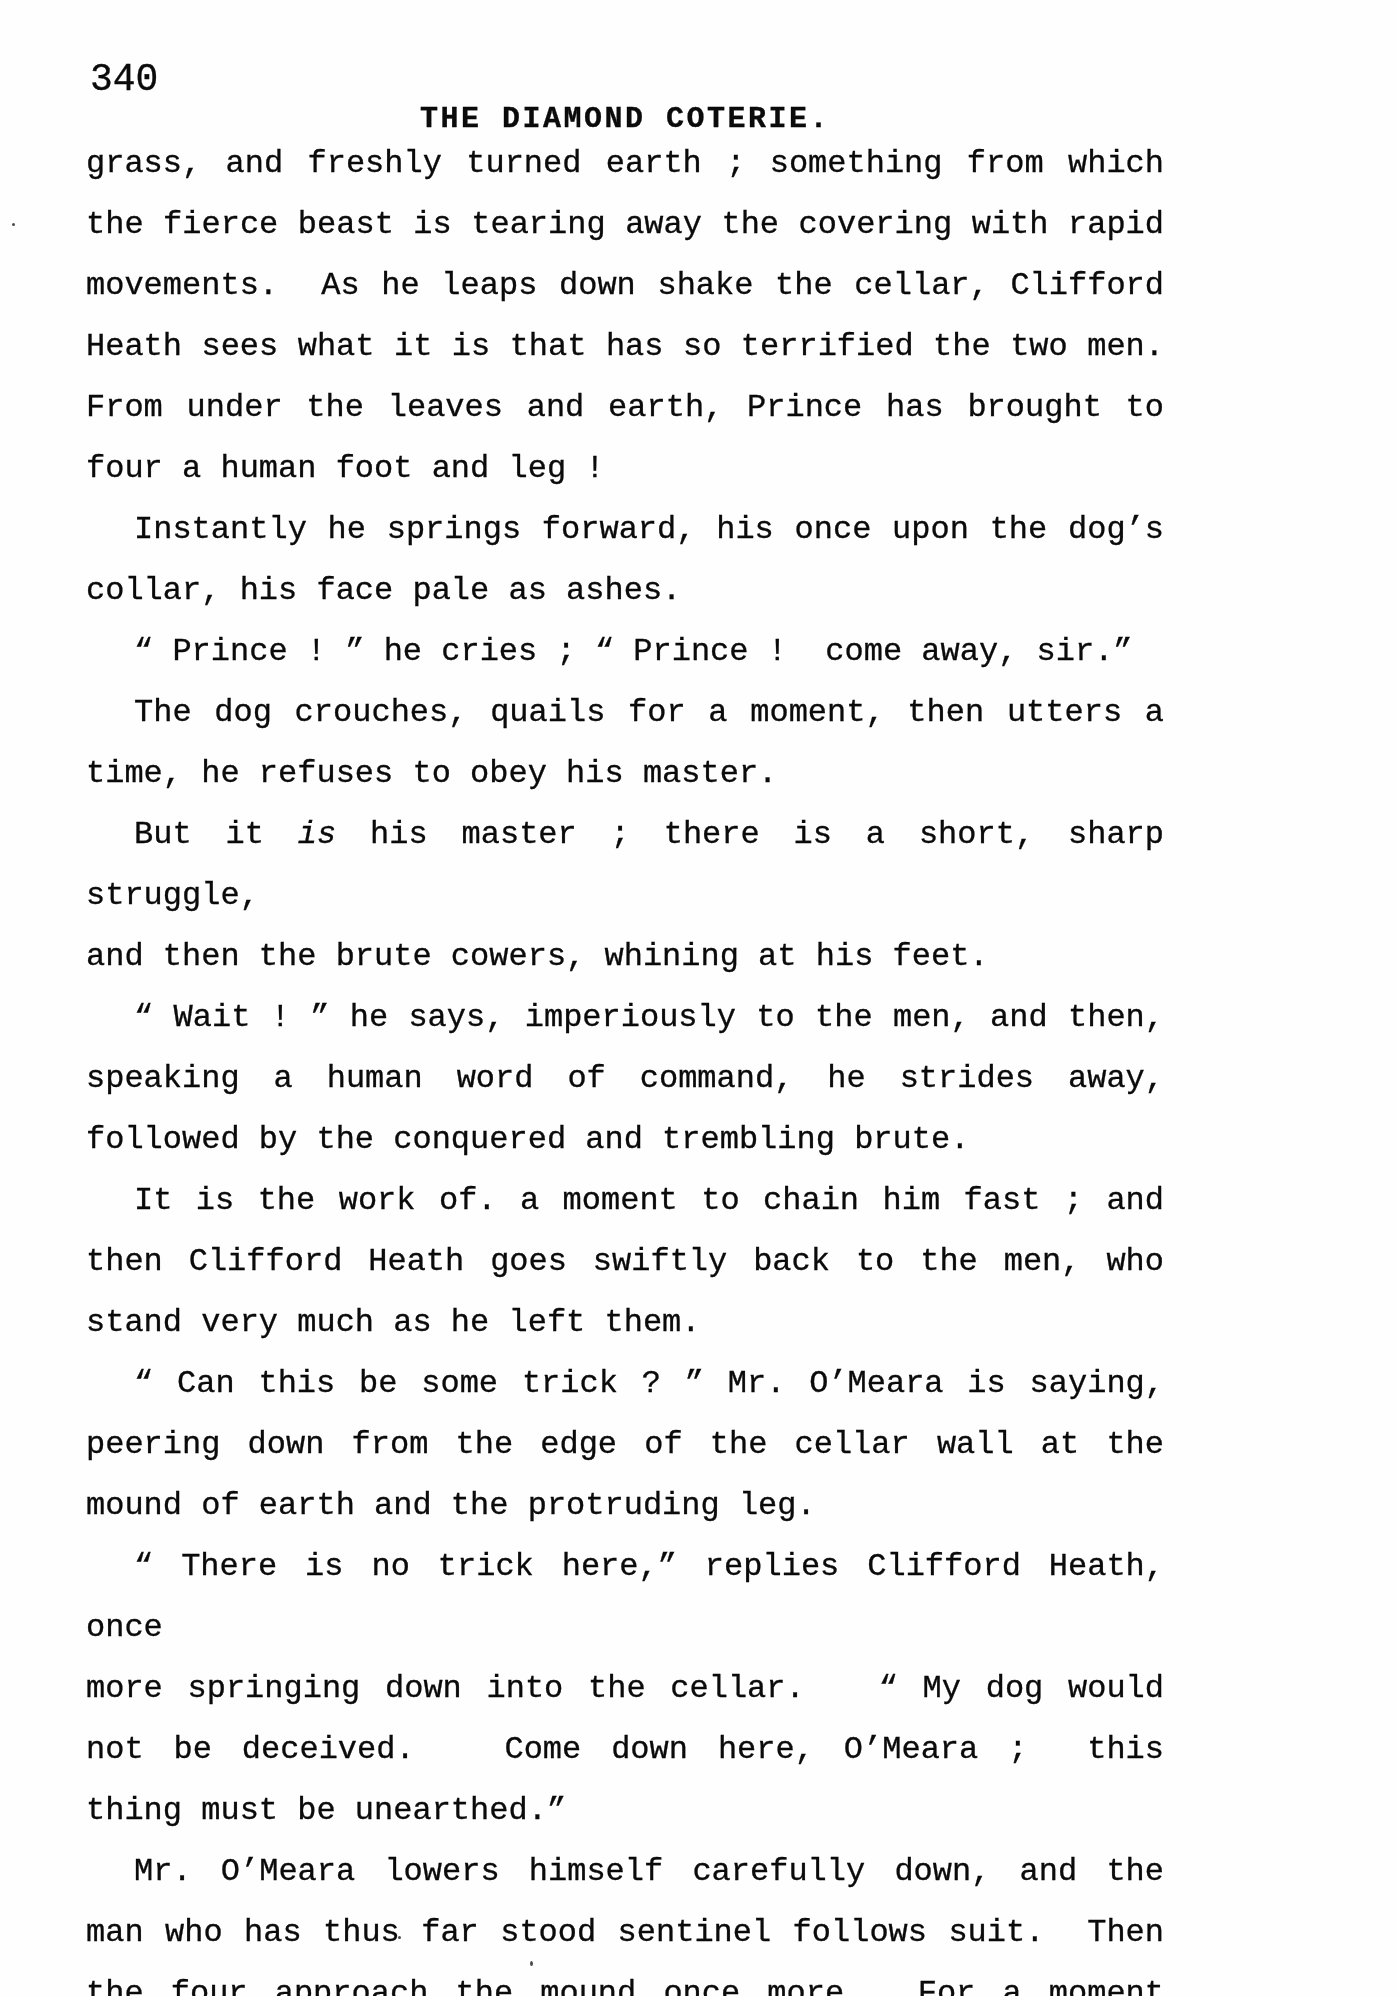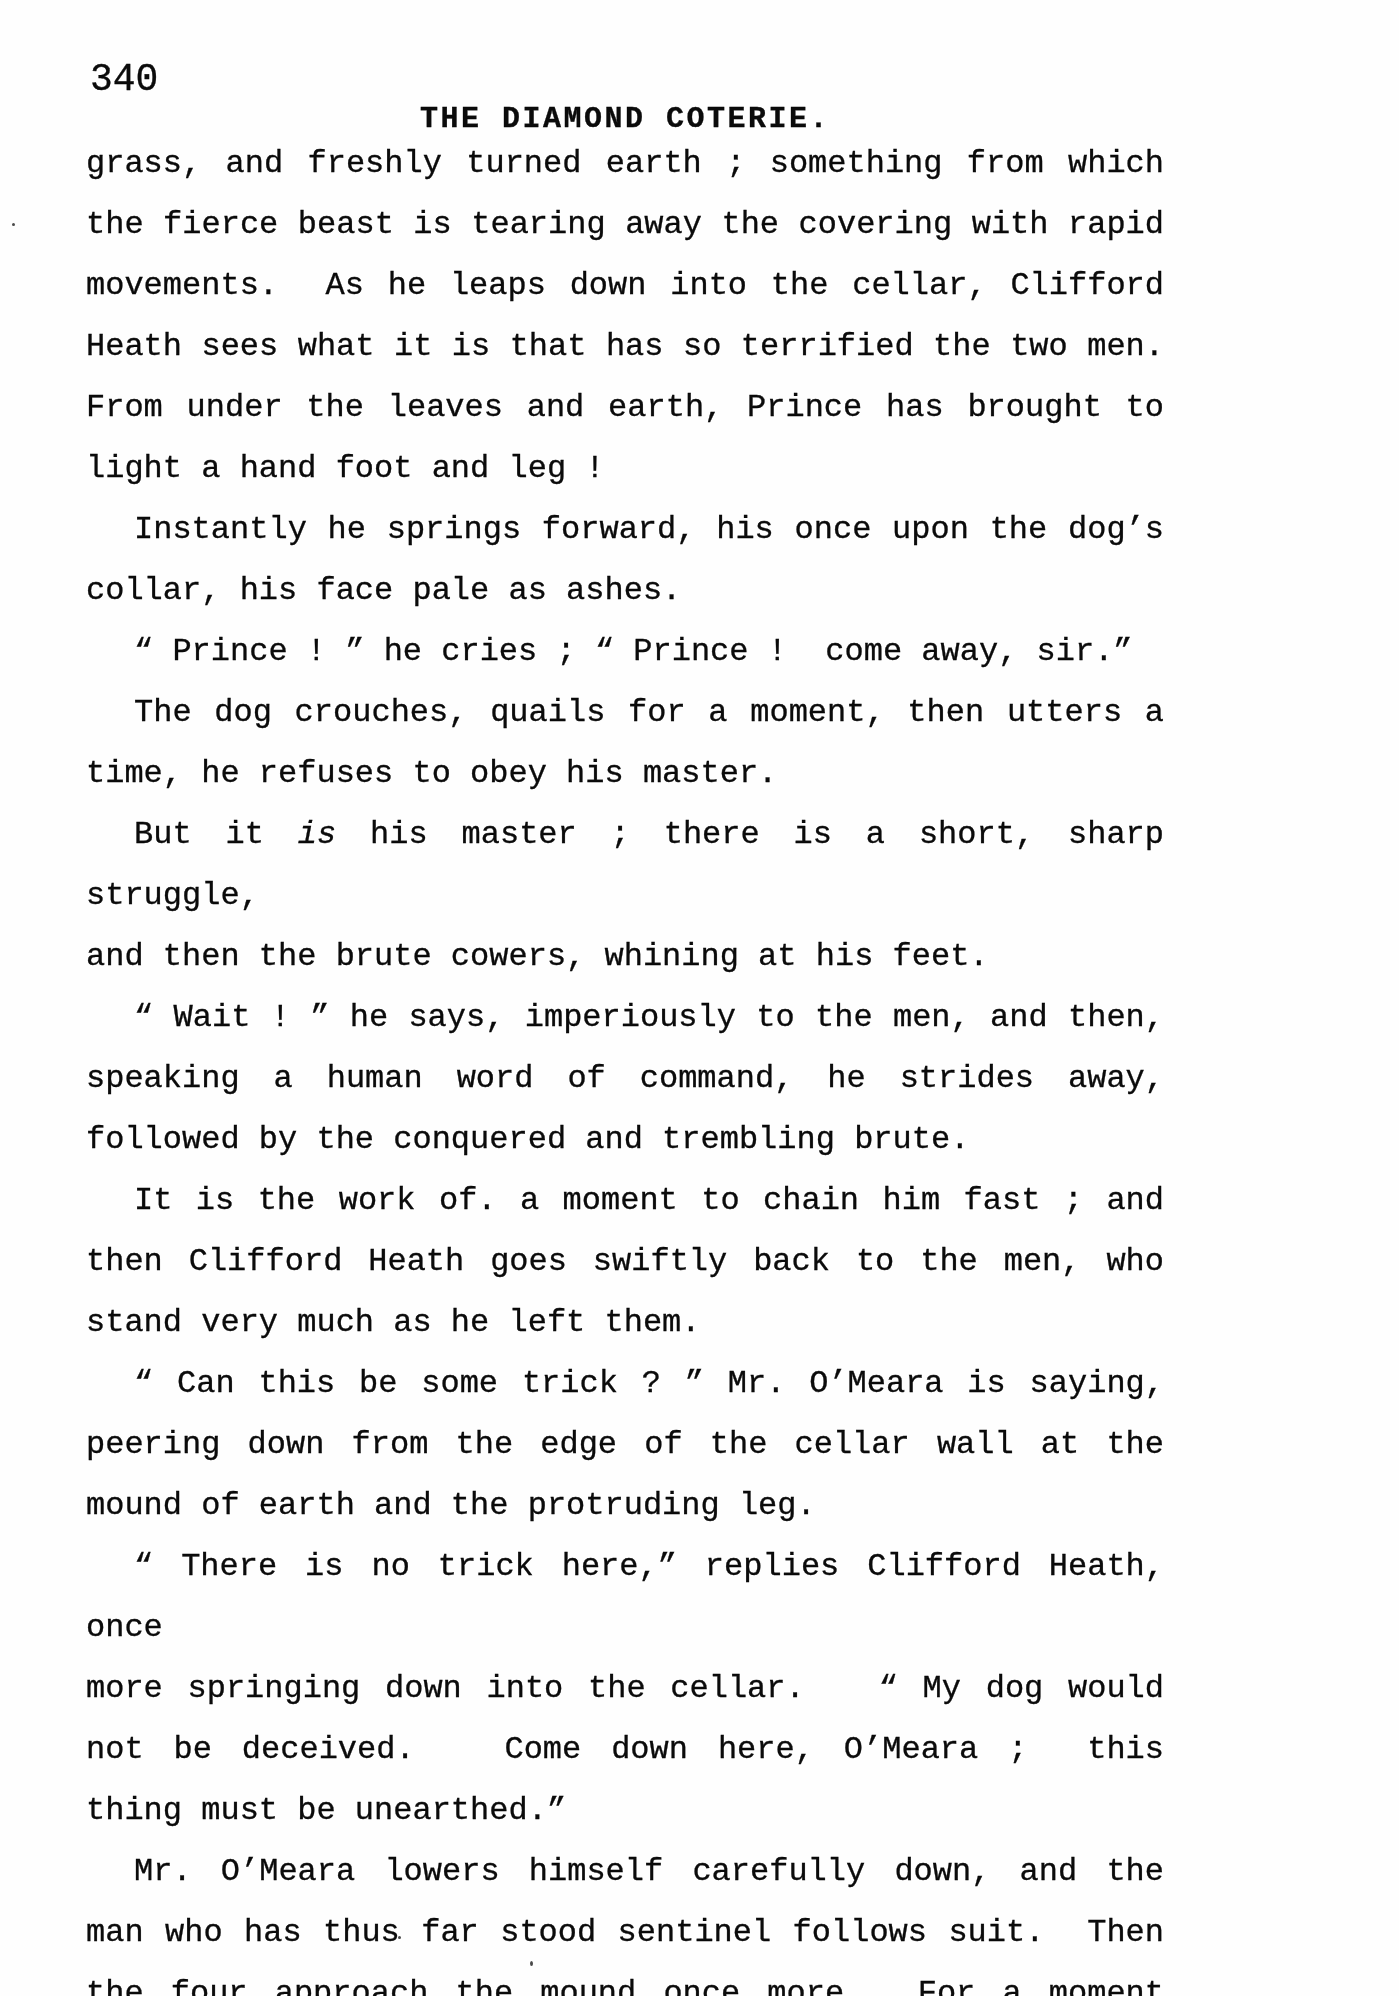--- a/index.html
+++ b/index.html
@@ -78,24 +78,24 @@
 <div class="page">
 
   <div class="page-header">
     <span class="page-number">340</span>
     <div class="running-title">THE DIAMOND COTERIE.</div>
   </div>
 
   <div class="body-text">
       <div class="line just">grass, and freshly turned earth ; something from which</div>
       <div class="line just">the fierce beast is tearing away the covering with rapid</div>
-      <div class="line just">movements.  As he leaps down into the cellar, Clifford</div>
+      <div class="line just">movements.  As he leaps down shake the cellar, Clifford</div>
       <div class="line just">Heath sees what it is that has so terrified the two men.</div>
       <div class="line just">From under the leaves and earth, Prince has brought to</div>
-      <div class="line">light a hand foot and leg !</div>
+      <div class="line">four a human foot and leg !</div>
       <div class="line indent just">Instantly he springs forward, his once upon the dog’s</div>
       <div class="line">collar, his face pale as ashes.</div>
       <div class="line indent">“ Prince ! ” he cries ; “ Prince !  come away, sir.”</div>
       <div class="line indent just">The dog crouches, quails for a moment, then utters a</div>
       <div class="line">time, he refuses to obey his master.</div>
       <div class="line indent just"><span>But it </span><em>is</em><span> his master ; there is a short, sharp struggle,</span></div>
       <div class="line">and then the brute cowers, whining at his feet.</div>
       <div class="line indent just">“ Wait ! ” he says, imperiously to the men, and then,</div>
       <div class="line just">speaking a human word of command, he strides away,</div>
       <div class="line">followed by the conquered and trembling brute.</div>

